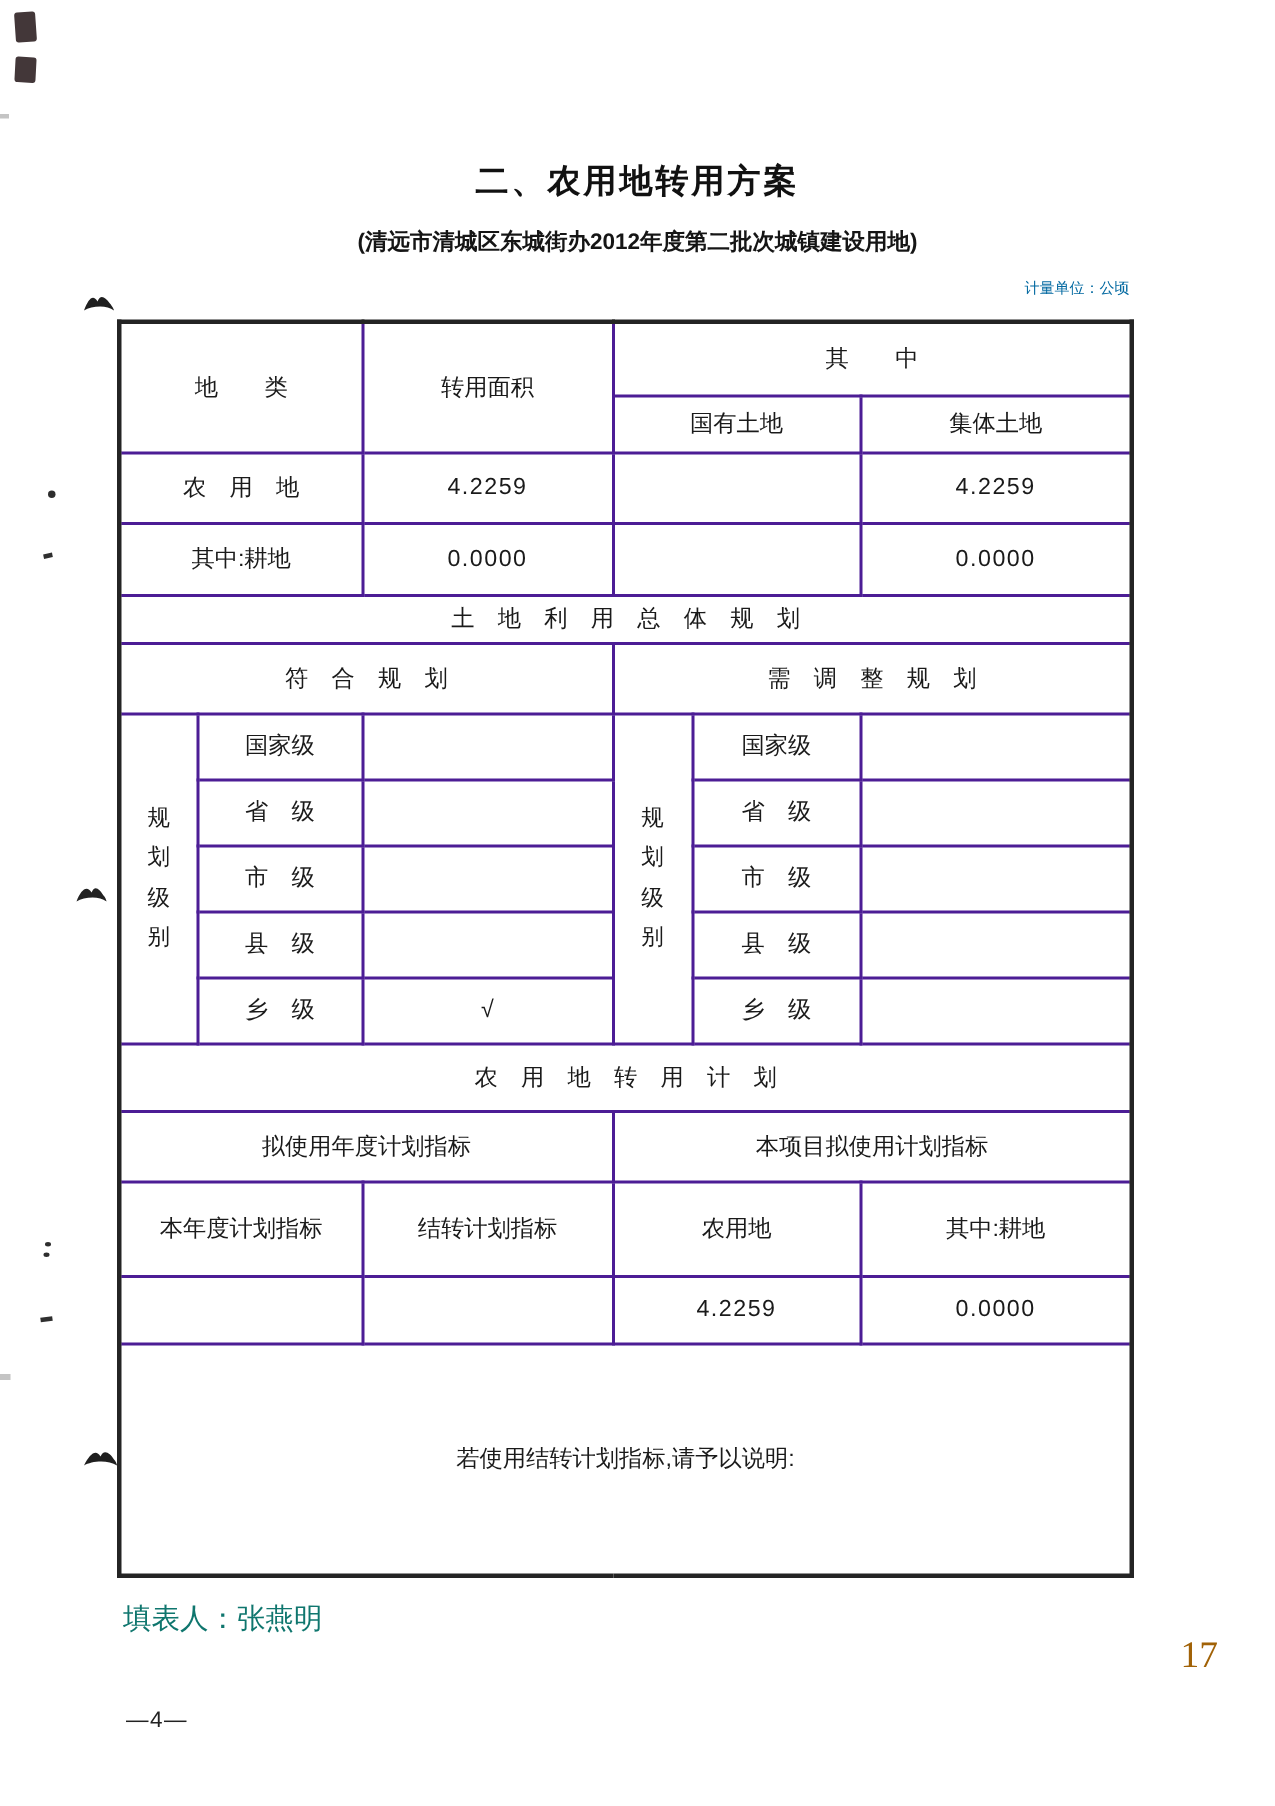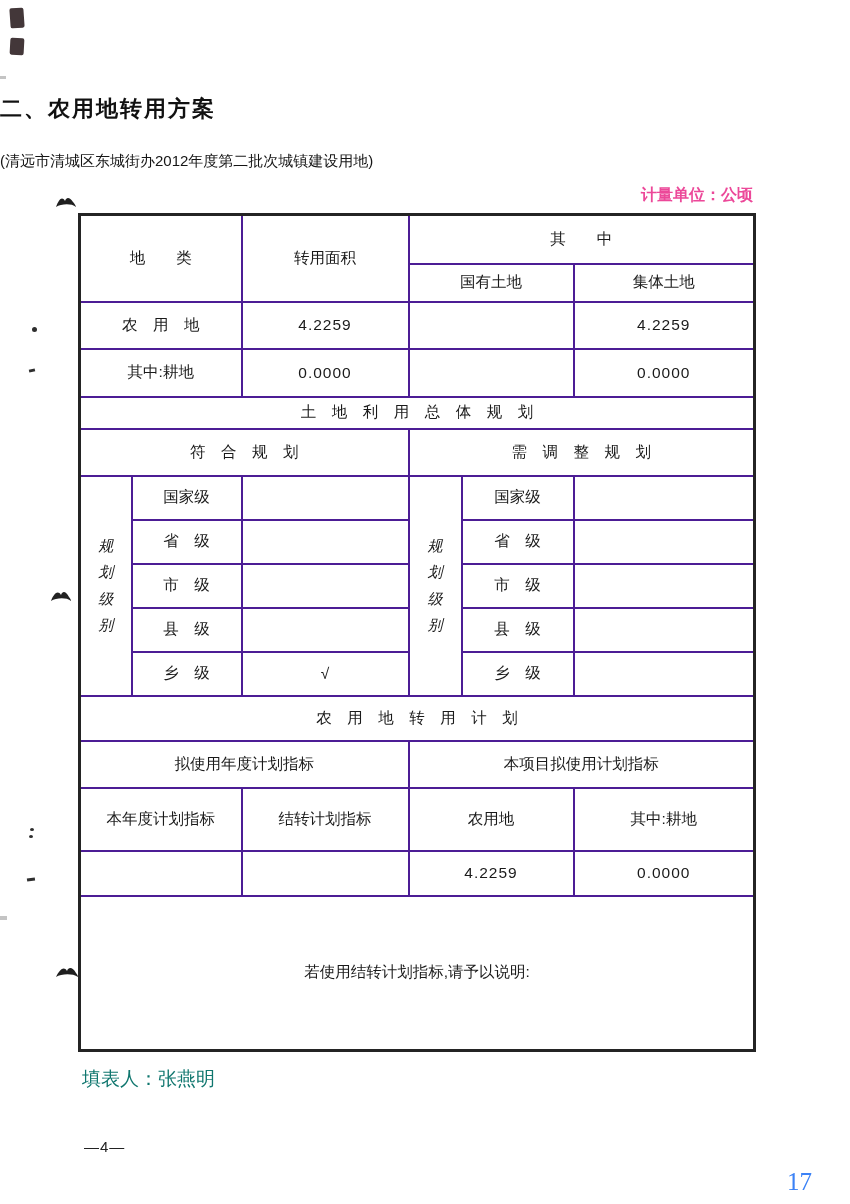--- a/index.html
+++ b/index.html
@@ -6,64 +6,64 @@
   .page{
     position:relative;
     width:850px;height:1204px;
     margin:0 auto;
     background:#ffffff;
     font-family:"Liberation Sans", sans-serif;
     color:#1b1b1b;
     overflow:hidden;
   }
   .title{
-    position:absolute;left:0;top:94px;width:100%;
-    font-size:22px;font-weight:bold;
+    position:absolute;left:0;top:106px;width:100%;
+    text-align:center;font-size:22px;font-weight:bold;
     letter-spacing:2px;color:#111;
   }
   .subtitle{
     position:absolute;left:0;top:152px;width:100%;
-    font-size:15px;font-weight:normal;color:#151515;
+    text-align:center;font-size:15px;font-weight:bold;color:#151515;
   }
   .unit-note{
     position:absolute;right:97px;top:185px;
-    font-size:16px;font-weight:bold;color:#ec4899;
+    font-size:10px;font-weight:normal;color:#0369a1;
   }
   table.main{
     position:absolute;left:78px;top:213px;
     width:675px;border-collapse:collapse;table-layout:fixed;
     border:3px solid #242424;
   }
   table.main td{
     border:2px solid #4c1d95;
     text-align:center;vertical-align:middle;
     font-size:15.5px;color:#1a1a1a;
     padding:0 2px;overflow:hidden;
   }
   td.sec-title{font-size:16px;}
   td.note-cell{
     text-align:left;vertical-align:top;padding:8px 7px;font-size:15.5px;
   }
   .vtext{
     width:1.15em;margin:0 auto;word-break:break-all;
-    line-height:1.75;font-size:15px;font-style:italic;
+    line-height:1.75;font-size:15px;
   }
   .num{letter-spacing:1px;}
   .filler{
     position:absolute;left:82px;top:1066px;
     font-size:19px;color:#0f766e;
   }
   .footer-page{
     position:absolute;left:84px;top:1138px;
     font-size:15px;color:#222;letter-spacing:1px;
   }
   .sheet-number{
-    position:absolute;left:787px;top:1168px;
+    position:absolute;left:787px;top:1090px;
     font-family:"Liberation Serif", serif;
-    font-size:25px;color:#3b82f6;
+    font-size:25px;color:#a16207;
   }
   
   .artifact{position:absolute;pointer-events:none;}
   .corner-mark{background:#433739;border-radius:2px;}
   .dotmark{background:#2e2e2e;border-radius:50%;}
   .dashmark{background:#2f2f2f;}
   .faint{background:#c4c4c4;}
 </style>
 </head>
 <body>

